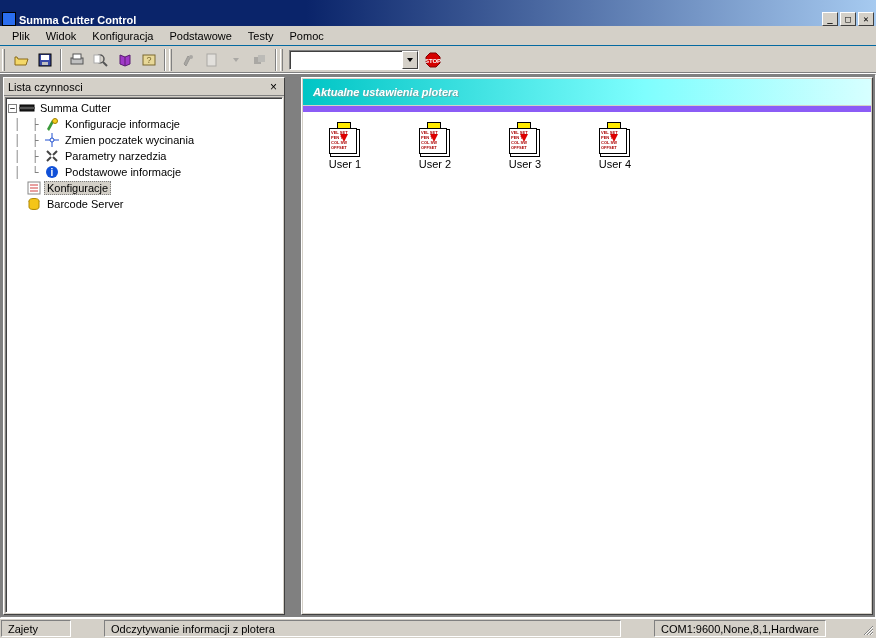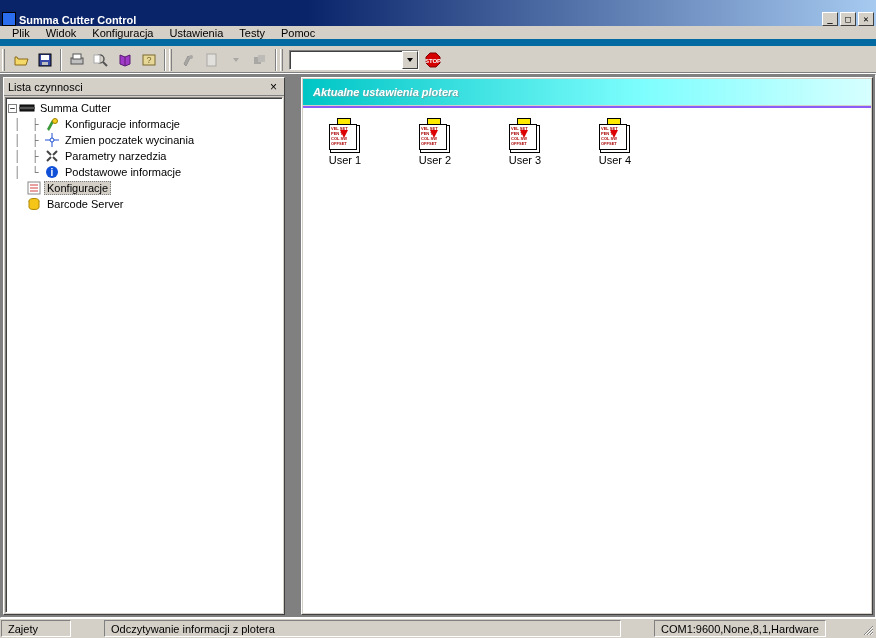--- a/index.html
+++ b/index.html
@@ -33,21 +33,21 @@
     border:1px solid; border-color:#fff #404040 #404040 #fff;
     font-family: "Marlett", monospace; font-size:9px; line-height:12px; text-align:center;
     color:#000; font-weight:bold;
   }
   
   .menubar {
     height: 20px;
     background:#d4d0c8;
     display:flex; align-items:center;
     padding: 0 4px;
-    border-bottom:7px solid #0369a1;
+    border-bottom:1px solid #0369a1;
   }
   .menubar span { padding: 2px 8px; cursor:default; }
   
   .toolbar {
     height: 28px;
     background:#d4d0c8;
     display:flex; align-items:center;
     border-bottom:1px solid #fff;
     box-shadow: inset 0 -1px 0 #808080;
     padding: 0 2px;
@@ -128,21 +128,21 @@
   .content-header {
     height:26px;
     background:linear-gradient(90deg,#00c5c5 0%,#7efefe 60%,#d7ffff 100%);
     color:#fff; font-weight:bold; font-size:11px; font-style:italic;
     display:flex;align-items:center;padding:0 10px;
     text-shadow:1px 1px 0 #6aa;
     margin:1px;
   }
   .content-body {
     flex:1; background:#fff; margin:0 1px 1px 1px;
-    border-top:2px solid #8b5cf6;
+    border-top:6px solid #8b5cf6;
     padding:10px 12px;
     display:flex; gap:30px;
   }
   .user-item { display:flex; flex-direction:column; align-items:center; width:60px; }
   .user-icon {
     width:32px;height:32px;position:relative;
   }
   .user-icon .doc {
     position:absolute;left:0;top:6px;width:28px;height:26px;background:#fff;border:1px solid #000;
     box-shadow:2px 2px 0 #fff, 2px 2px 0 1px #000;
@@ -187,21 +187,21 @@
     <div class="win-btn">_</div>
     <div class="win-btn">□</div>
     <div class="win-btn">✕</div>
   </div>
 </div>
 
 <div class="menubar">
   <span>Plik</span>
   <span>Widok</span>
   <span>Konfiguracja</span>
-  <span>Ustawienia</span>
+  <span>Podstawowe</span>
   <span>Testy</span>
   <span>Pomoc</span>
 </div>
 
 <div class="toolbar">
   <div class="tb-grip"></div>
   <div class="tb-btn">
     <svg width="16" height="16">
         <path d="M2 5 L2 13 L13 13 L15 7 L5 7 L4 5 Z" fill="#f4d868" stroke="#8a6a1a"></path>
       </svg>

